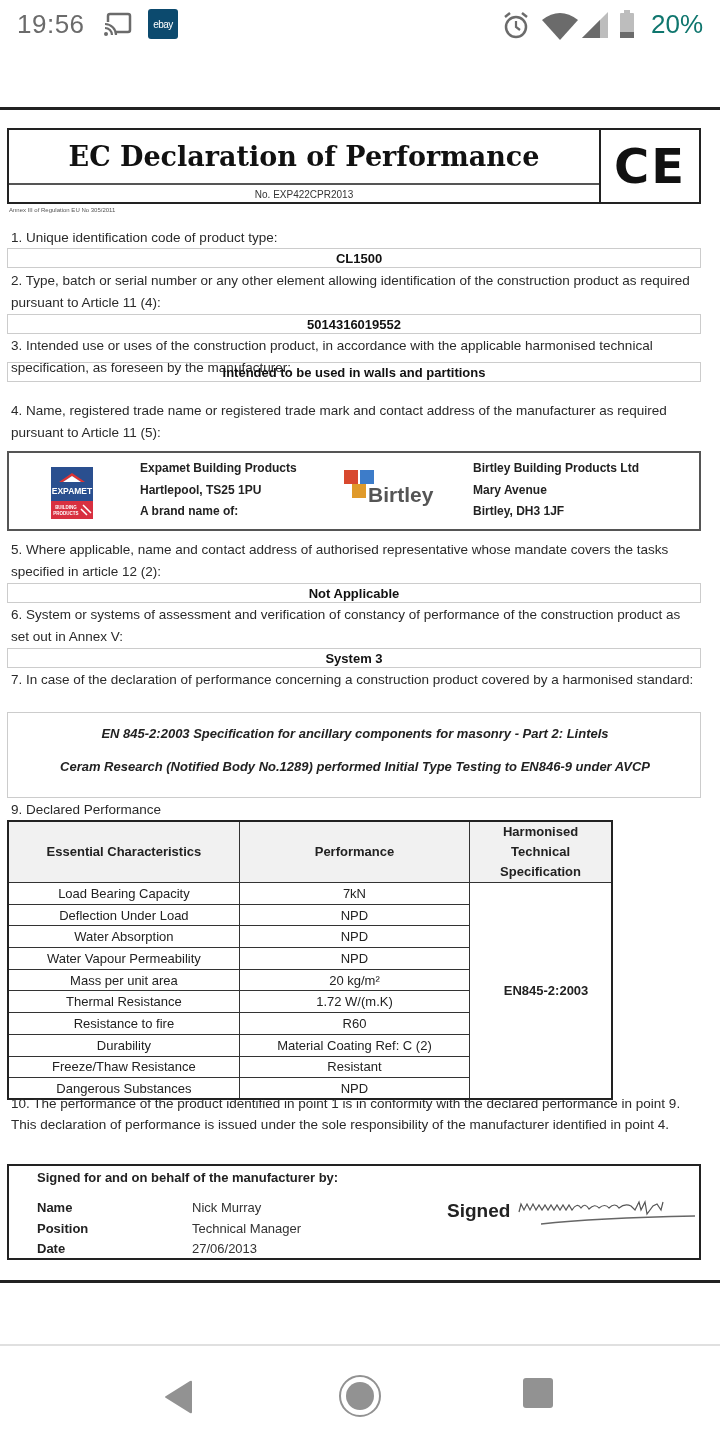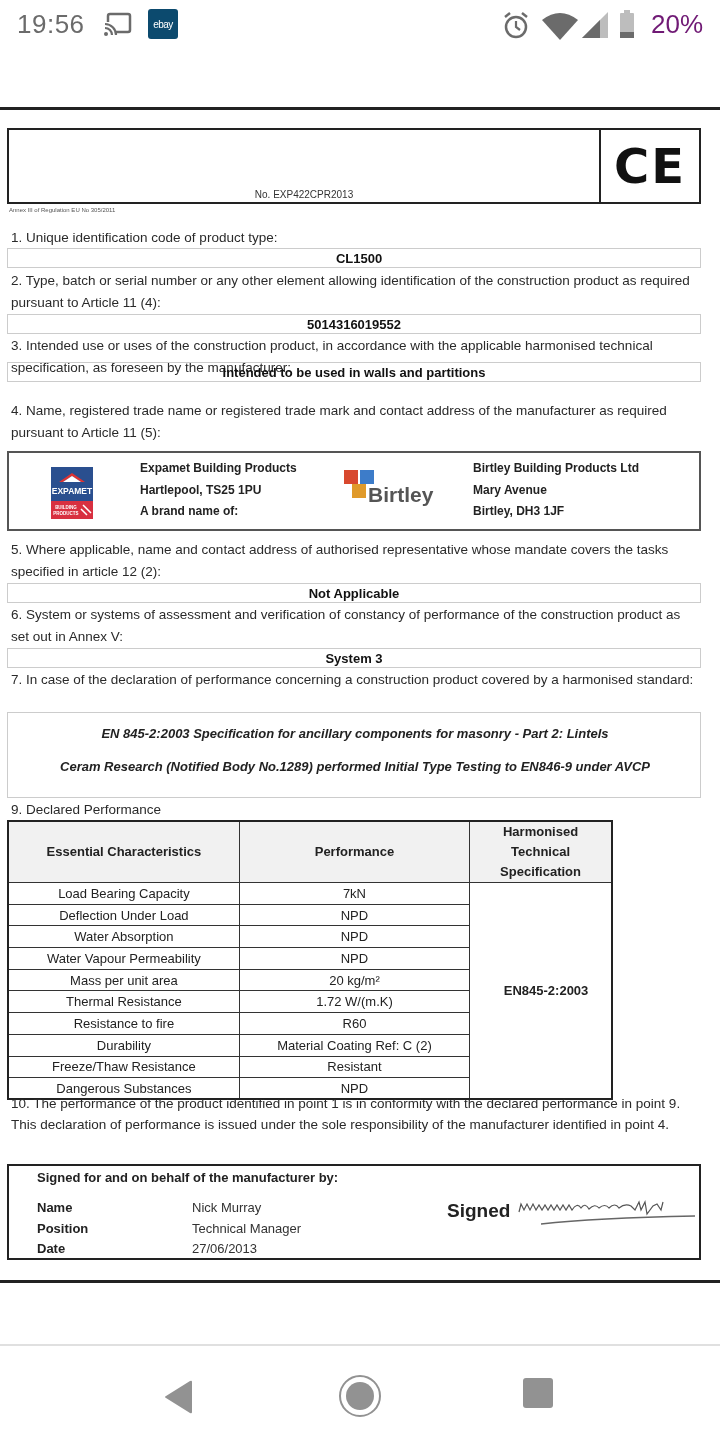--- a/index.html
+++ b/index.html
@@ -8,21 +8,21 @@
 
   
   .status-bar { position: absolute; top: 0; left: 0; width: 720px; height: 52px; }
   .status-time { position: absolute; left: 17px; top: 9px; font-size: 26px; color: #6b6b6b; letter-spacing: 0.5px; }
   .cast-icon { position: absolute; left: 104px; top: 12px; width: 28px; height: 24px; }
   .ebay-icon { position: absolute; left: 148px; top: 9px; width: 30px; height: 30px; background: #0c4a6e; border-radius: 3px; color: #fff; font-size: 10px; display:flex; align-items:center; justify-content:center; letter-spacing: -0.5px; }
   .alarm-icon { position: absolute; left: 502px; top: 10px; width: 28px; height: 30px; }
   .wifi-icon { position: absolute; left: 542px; top: 12px; width: 36px; height: 28px; }
   .signal-icon { position: absolute; left: 582px; top: 12px; width: 26px; height: 26px; }
   .battery-icon { position: absolute; left: 620px; top: 10px; width: 14px; height: 28px; }
-  .battery-pct { position: absolute; left: 651px; top: 9px; font-size: 26px; color: #701a75; }
+  .battery-pct { position: absolute; left: 651px; top: 9px; font-size: 26px; color: #0f766e; }
 
   
   .doc-top-rule { position: absolute; left: 0; top: 107px; width: 720px; height: 3px; background: #222; }
   .doc-bottom-rule { position: absolute; left: 0; top: 1280px; width: 720px; height: 3px; background: #222; }
 
   .doc { position: absolute; left: 7px; top: 128px; width: 694px; font-family: "Liberation Sans Narrow", "Liberation Sans", sans-serif; }
 
   .title-box { position: absolute; left: 0; top: 0; width: 694px; height: 76px; border: 2px solid #222; }
   .title-main { position: absolute; left: 0; top: 0; width: 590px; height: 55px; display:flex; align-items:center; justify-content:center; font-family: "DejaVu Serif", "Liberation Serif", serif; font-weight: bold; font-size: 27px; color: #111; border-bottom: 2px solid #555; }
   .title-no { position: absolute; left: 0; top: 55px; width: 590px; height: 19px; display:flex; align-items:center; justify-content:center; font-size: 10px; color: #333; }
@@ -90,20 +90,21 @@
     <rect x="0" y="3" width="14" height="25" rx="1" fill="#bdbdbd"></rect>
     <rect x="0" y="22" width="14" height="6" fill="#6b6b6b"></rect>
   </svg>
   <span class="battery-pct">20%</span>
 </div>
 
 <div class="doc-top-rule"></div>
 
 <div class="doc">
   <div class="title-box">
+    <div class="title-main">EC Declaration of Performance</div>
     <div class="title-no">No.  EXP422CPR2013</div>
     <div class="ce-box">CE</div>
   </div>
   <div class="annex">Annex III of Regulation EU No 305/2011</div>
 
   <div class="q" style="top:99px;">1. Unique identification code of product type:</div>
   <div class="ans" style="top:120px;padding-left:10px;">CL1500</div>
 
   <div class="q" style="top:142px;">2. Type, batch or serial number or any other element allowing identification of the construction product as required pursuant to Article 11 (4):</div>
   <div class="ans" style="top:186px;">5014316019552</div>

